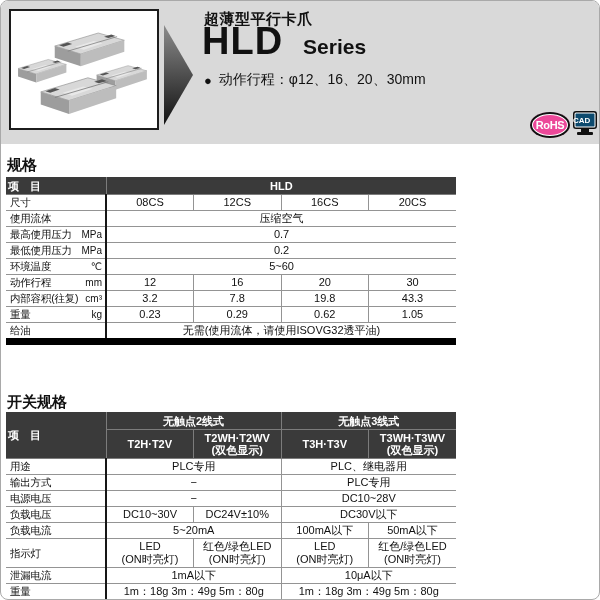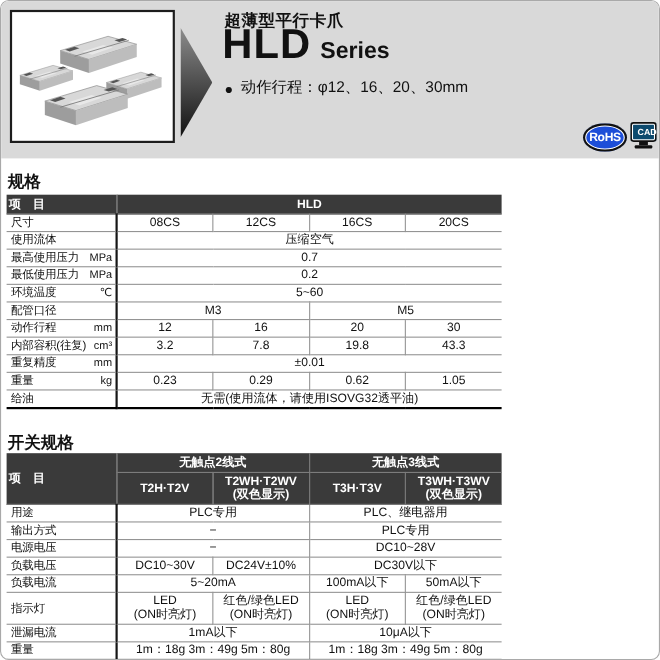--- a/index.html
+++ b/index.html
@@ -10,29 +10,29 @@
   .band{position:absolute;left:0;top:0;width:100%;height:143px;background:var(--band,#d9d9d9);}
   .photo{position:absolute;left:8px;top:8px;width:150px;height:121px;background:#fff;
          border:2px solid #1c1c1c;box-sizing:border-box;}
   .photo svg{display:block;width:100%;height:100%;}
   .arrow{position:absolute;left:163px;top:24px;width:29px;height:100px;
          background:linear-gradient(180deg,#8c8c8c,#111);
          clip-path:polygon(0 0,100% 50%,0 100%);}
   .cat{position:absolute;left:203px;top:9px;font-size:15px;font-weight:bold;letter-spacing:.5px;}
   .series-line{position:absolute;left:201px;top:21px;display:flex;align-items:baseline;}
   .series-name{font-size:38px;font-weight:bold;line-height:1.05;letter-spacing:1px;}
-  .series-suffix{font-size:21px;font-weight:bold;margin-left:8px;}
+  .series-suffix{font-size:21px;font-weight:bold;margin-left:20px;}
   .feature-line{position:absolute;left:203px;top:70px;display:flex;align-items:center;gap:7px;font-size:14px;}
   .feature-bullet{font-size:13px;line-height:1;}
-  .rohs{position:absolute;left:529px;top:111px;width:40px;height:26px;background:#1d4ed8;border-radius:50%;
+  .rohs{position:absolute;left:529px;top:111px;width:40px;height:26px;background:#ec4899;border-radius:50%;
         display:flex;align-items:center;justify-content:center;color:#fff;font-weight:bold;font-size:11px;
         letter-spacing:-.3px;box-shadow:inset 0 0 0 2px #101010, inset 0 0 0 3px #fff;}
   .cad{position:absolute;left:572px;top:110px;width:24px;height:27px;}
   .cad .screen{width:24px;height:18px;background:#0c4a6e;border-radius:3px;display:flex;align-items:center;
-        justify-content:flex-end;box-shadow:inset 0 0 0 1.5px #101010, inset 0 0 0 2.5px #fff;box-sizing:border-box;}
+        justify-content:flex-start;box-shadow:inset 0 0 0 1.5px #101010, inset 0 0 0 2.5px #fff;box-sizing:border-box;}
   .cad .screen span{color:#fff;font-size:8px;font-weight:bold;}
   .cad .stand{width:8px;height:3px;background:#101010;margin:0 auto;}
   .cad .base{width:16px;height:3px;background:#101010;margin:0 auto;border-radius:1px;}
   
   .sec-title{position:absolute;left:6px;font-size:15px;font-weight:bold;}
   #spec-title{top:155px;}
   #switch-title{top:392px;}
   
   table{border-collapse:collapse;table-layout:fixed;}
   #spec-table{position:absolute;left:5px;top:176px;width:450px;}
@@ -41,21 +41,21 @@
      border:1px solid #7c7c7c;height:15px;line-height:12px;padding:1px 2px;white-space:pre-line;text-align:center;}
   thead tr th{border-top:none;}
   th:first-child{border-left:none;}
   th:last-child{border-right:none;}
   #switch-table thead tr:nth-child(2) th{height:26px;}
   .item-h{text-align:left;}
   td{font-size:11px;text-align:center;border:1px solid #949494;height:13px;line-height:13px;
      padding:1px 2px;white-space:pre-line;}
   td:last-child{border-right:none;}
   td.lbl{border-left:none;border-right:2px solid #161616;text-align:left;padding:1px 3px 1px 4px;margin-left:12px;}
-  tbody tr:last-child td{border-bottom:2px solid #000000;}
+  tbody tr:last-child td{border-bottom:7px solid #000000;}
   .lblwrap{display:flex;justify-content:space-between;align-items:baseline;white-space:nowrap;}
   .lname{font-size:10.5px;letter-spacing:-.2px;}
   .lunit{font-size:10px;padding-left:2px;}
 </style>
 </head>
 <body>
 
 <div class="page">
 
   <div class="band"></div>
@@ -150,51 +150,37 @@
         </tr>
         <tr>
           <td class="lbl"><div class="lblwrap">
               <span class="lname">环境温度</span>
               <span class="lunit">℃</span>
             </div></td>
           <td colspan="4">5~60</td>
         </tr>
         <tr>
           <td class="lbl"><div class="lblwrap">
-              <span class="lname">配管口径</span>
-            </div></td>
-          <td colspan="2">M3</td>
-          <td colspan="2">M5</td>
-        </tr>
-        <tr>
-          <td class="lbl"><div class="lblwrap">
               <span class="lname">动作行程</span>
               <span class="lunit">mm</span>
             </div></td>
           <td colspan="1">12</td>
           <td colspan="1">16</td>
           <td colspan="1">20</td>
           <td colspan="1">30</td>
         </tr>
         <tr>
           <td class="lbl"><div class="lblwrap">
               <span class="lname">内部容积(往复)</span>
               <span class="lunit">cm³</span>
             </div></td>
           <td colspan="1">3.2</td>
           <td colspan="1">7.8</td>
           <td colspan="1">19.8</td>
           <td colspan="1">43.3</td>
-        </tr>
-        <tr>
-          <td class="lbl"><div class="lblwrap">
-              <span class="lname">重复精度</span>
-              <span class="lunit">mm</span>
-            </div></td>
-          <td colspan="4">±0.01</td>
         </tr>
         <tr>
           <td class="lbl"><div class="lblwrap">
               <span class="lname">重量</span>
               <span class="lunit">kg</span>
             </div></td>
           <td colspan="1">0.23</td>
           <td colspan="1">0.29</td>
           <td colspan="1">0.62</td>
           <td colspan="1">1.05</td>

